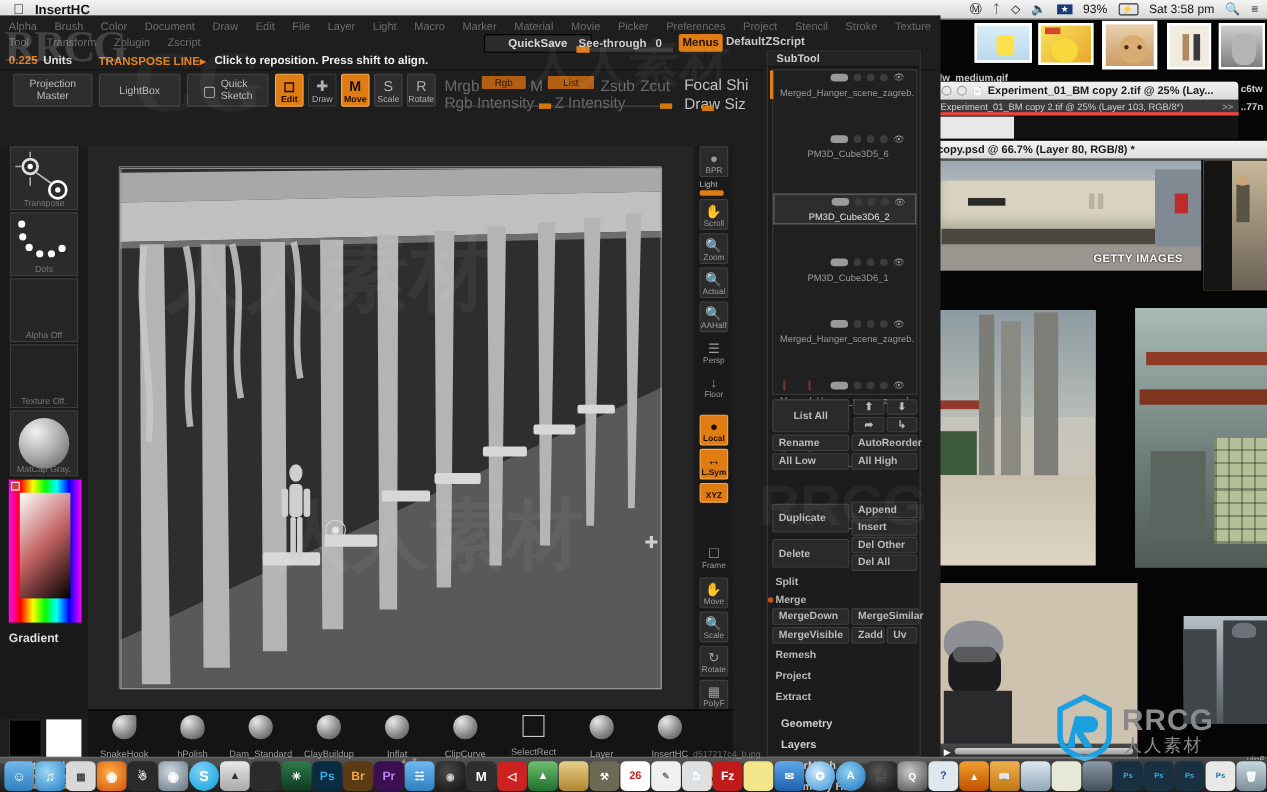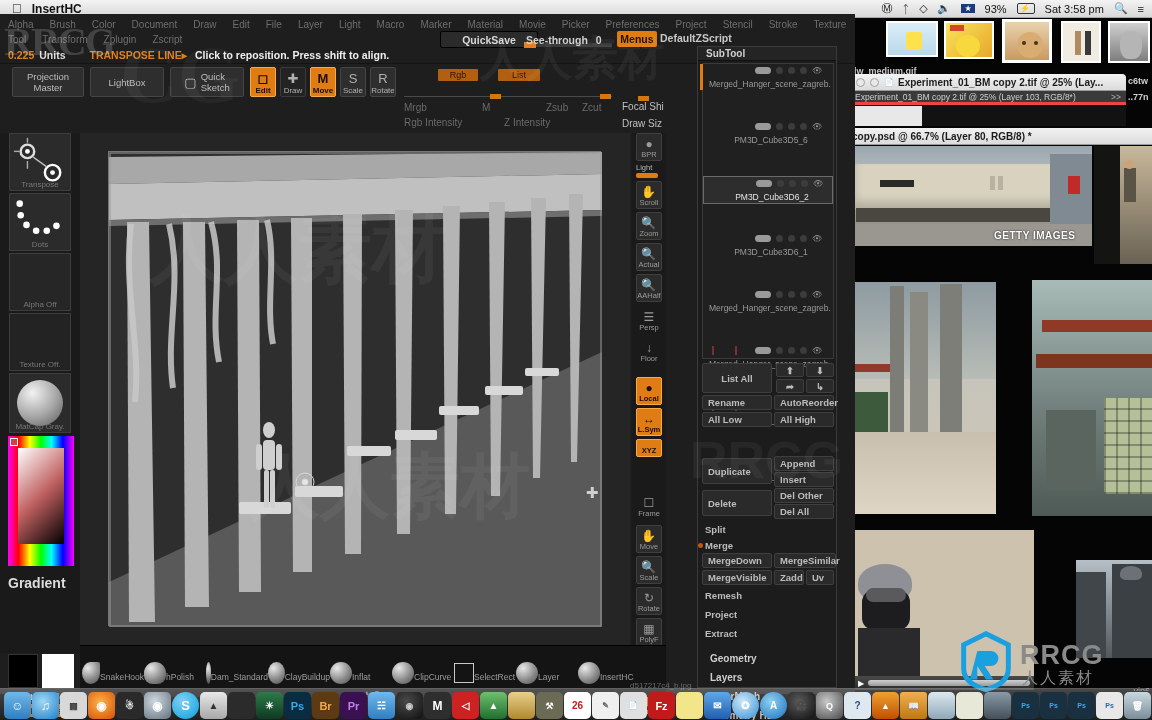--- a/index.html
+++ b/index.html
@@ -86,54 +86,54 @@
     color:#bdbdbd; font-size:9.5px; display:flex; align-items:center; justify-content:center;
     text-align:center; line-height:11px;
   }
   .icbtn{
     position:absolute;width:26px;height:30px;border:1px solid #454545;border-radius:2px;background:#2e2e2e;
     display:flex;flex-direction:column;align-items:center;justify-content:flex-end;
     font-size:8px;color:#b0b0b0;padding-bottom:1px;
   }
   .icbtn.on{background:#e07c14;border-color:#f5ab4a;color:#1a0c00;font-weight:bold;}
   .icbtn .gl{font-size:13px;line-height:13px;margin-bottom:1px;}
-  .tlabel{position:absolute;font-size:10px;color:#6a6a6a;margin-top:32px;}
+  .tlabel{position:absolute;font-size:14px;color:#6a6a6a;}
   .swtag{position:absolute;height:12px;background:#b35f12;color:#2a1300;font-size:9px;
          display:flex;align-items:center;justify-content:center;border-radius:1px;}
   .slider{position:absolute;height:1px;background:#4a4a4a;}
   .sthumb{position:absolute;width:11px;height:5px;background:#d2780f;}
 
   
   .leftshelf{position:absolute;left:0;top:119px;width:80px;height:520px;background:#1a1a1a;}
   .lbox{position:absolute;left:9px;width:62px;background:#2b2b2b;border:1px solid #3d3d3d;}
   .lcap{position:absolute;left:9px;width:62px;height:11px;font-size:8px;color:#787878;
         text-align:center;line-height:11px;overflow:hidden;white-space:nowrap;}
   .swatch-blk{position:absolute;left:8px;top:521px;width:30px;height:34px;background:#000;border:1px solid #333;}
   .swatch-wht{position:absolute;left:42px;top:521px;width:32px;height:34px;background:#fff;}
   .switchcolor{position:absolute;left:8px;top:556px;width:66px;height:14px;background:#222;color:#ccc;
     font-size:9.5px;font-weight:bold;display:flex;align-items:center;justify-content:center;}
   .alternate{position:absolute;left:8px;top:571px;width:66px;height:13px;background:#e07c14;color:#2a1200;
     font-size:9.5px;font-weight:bold;display:flex;align-items:center;justify-content:center;}
-  .gradlbl{position:absolute;left:8px;top:442px;font-size:14px;color:#ddd;font-weight:bold;}
+  .gradlbl{position:absolute;left:8px;top:442px;font-size:11px;color:#ddd;font-weight:bold;}
 
   
   .canvas{position:absolute;left:80px;top:119px;width:550px;height:512px;background:#252525;overflow:hidden;}
   .doc{position:absolute;left:28px;top:18px;width:493px;height:475px;background:#2a2a2a;border:1px solid #777;}
 
   
   .rshelf{position:absolute;left:632px;top:119px;width:34px;height:570px;background:#1a1a1a;}
   .rbtn{position:absolute;left:4px;width:26px;height:28px;background:#2b2b2b;border:1px solid #3f3f3f;
         display:flex;flex-direction:column;align-items:center;justify-content:flex-end;
         font-size:7.5px;color:#9b9b9b;padding-bottom:1px;border-radius:2px;}
   .rbtn.on{background:#e07c14;border-color:#f5ab4a;color:#1d0d00;font-weight:bold;}
   .rbtn .gl{font-size:12px;line-height:12px;}
 
   
   .brushbar{position:absolute;left:80px;top:631px;width:586px;height:52px;background:#141414;border-top:1px solid #000;}
-  .bitem{position:absolute;top:4px;width:62px;height:46px;display:flex;flex-direction:row;align-items:center;}
+  .bitem{position:absolute;top:4px;width:62px;height:46px;display:flex;flex-direction:column;align-items:center;}
   .bsphere{width:22px;height:22px;border-radius:50%;
      background:radial-gradient(circle at 32% 28%, #e8e8e8, #8c8c8c 55%, #4a4a4a 100%);}
   .bsq{width:20px;height:20px;border:1.5px solid #c8c8c8;}
   .blabel{font-size:8.5px;color:#9d9d9d;margin-top:8px;white-space:nowrap;}
 
   
   .subtool{position:absolute;left:697px;top:46px;width:140px;height:642px;background:#1c1c1c;border:1px solid #3a3a3a;}
   .st-title{height:14px;background:#242424;color:#cfcfcf;font-size:10px;font-weight:bold;
             padding-left:8px;line-height:14px;border-bottom:1px solid #111;}
   .st-list{position:absolute;left:4px;top:16px;width:132px;height:296px;background:#202020;border:1px solid #3a3a3a;}

